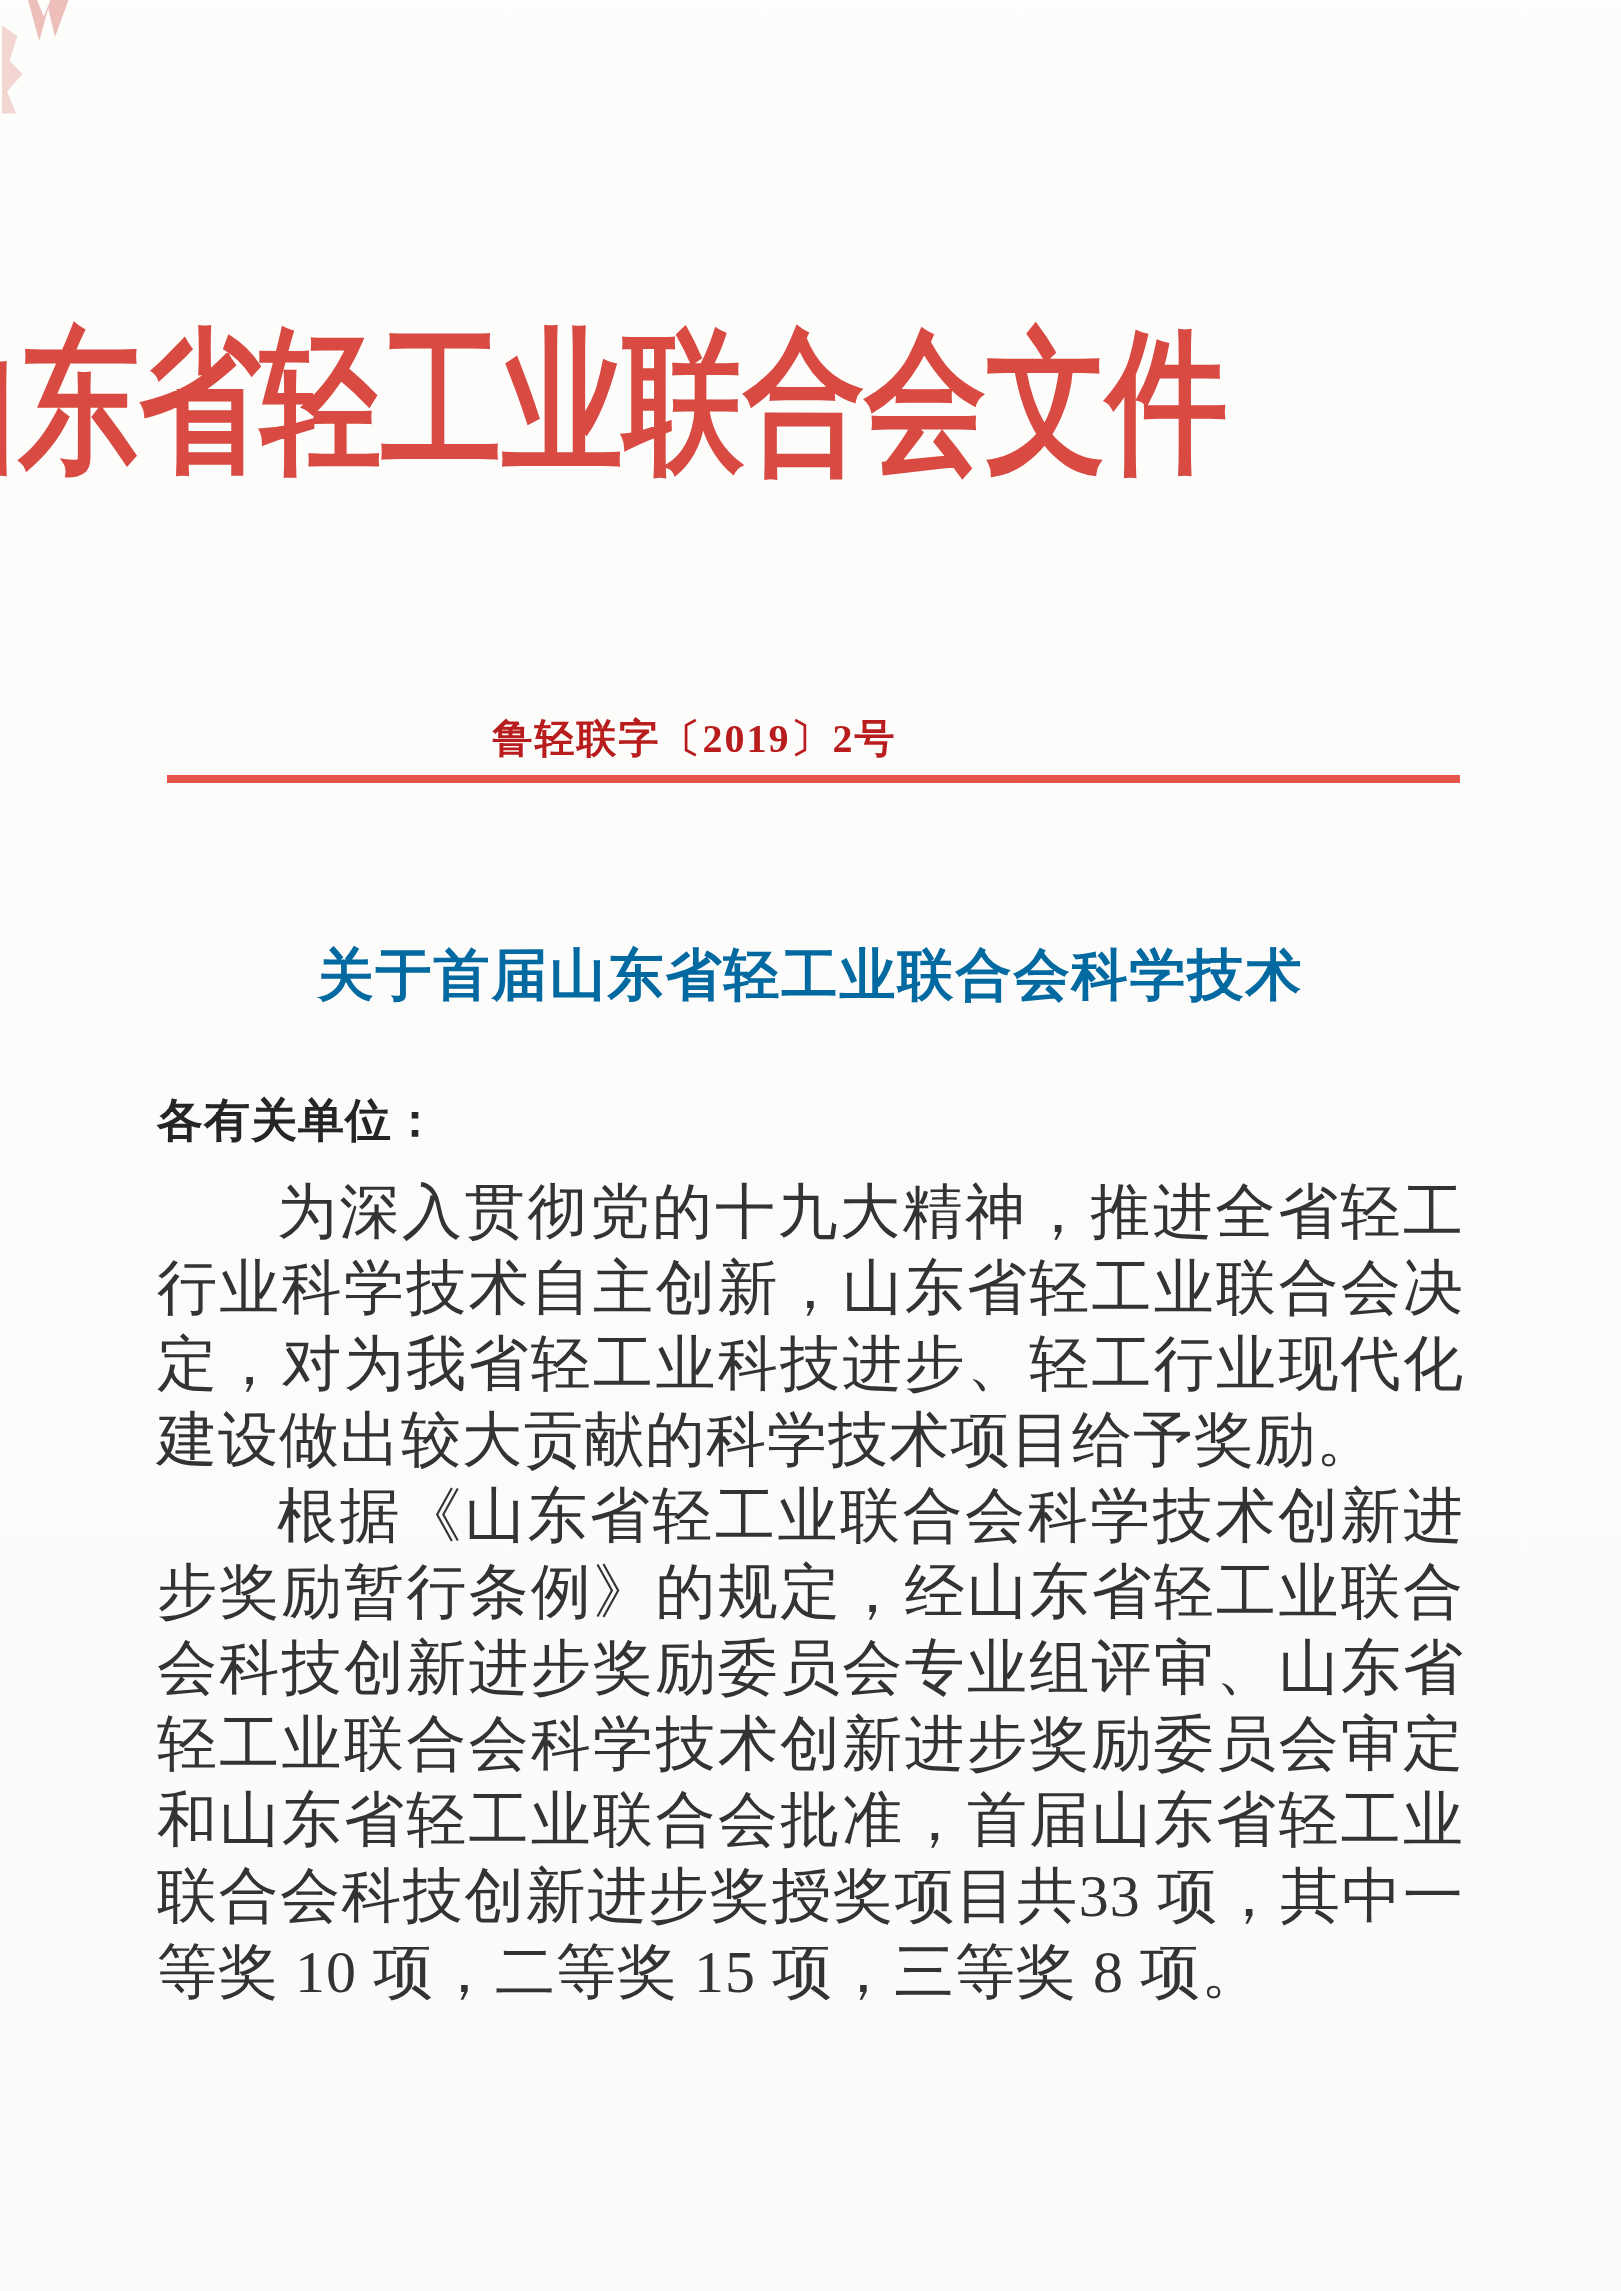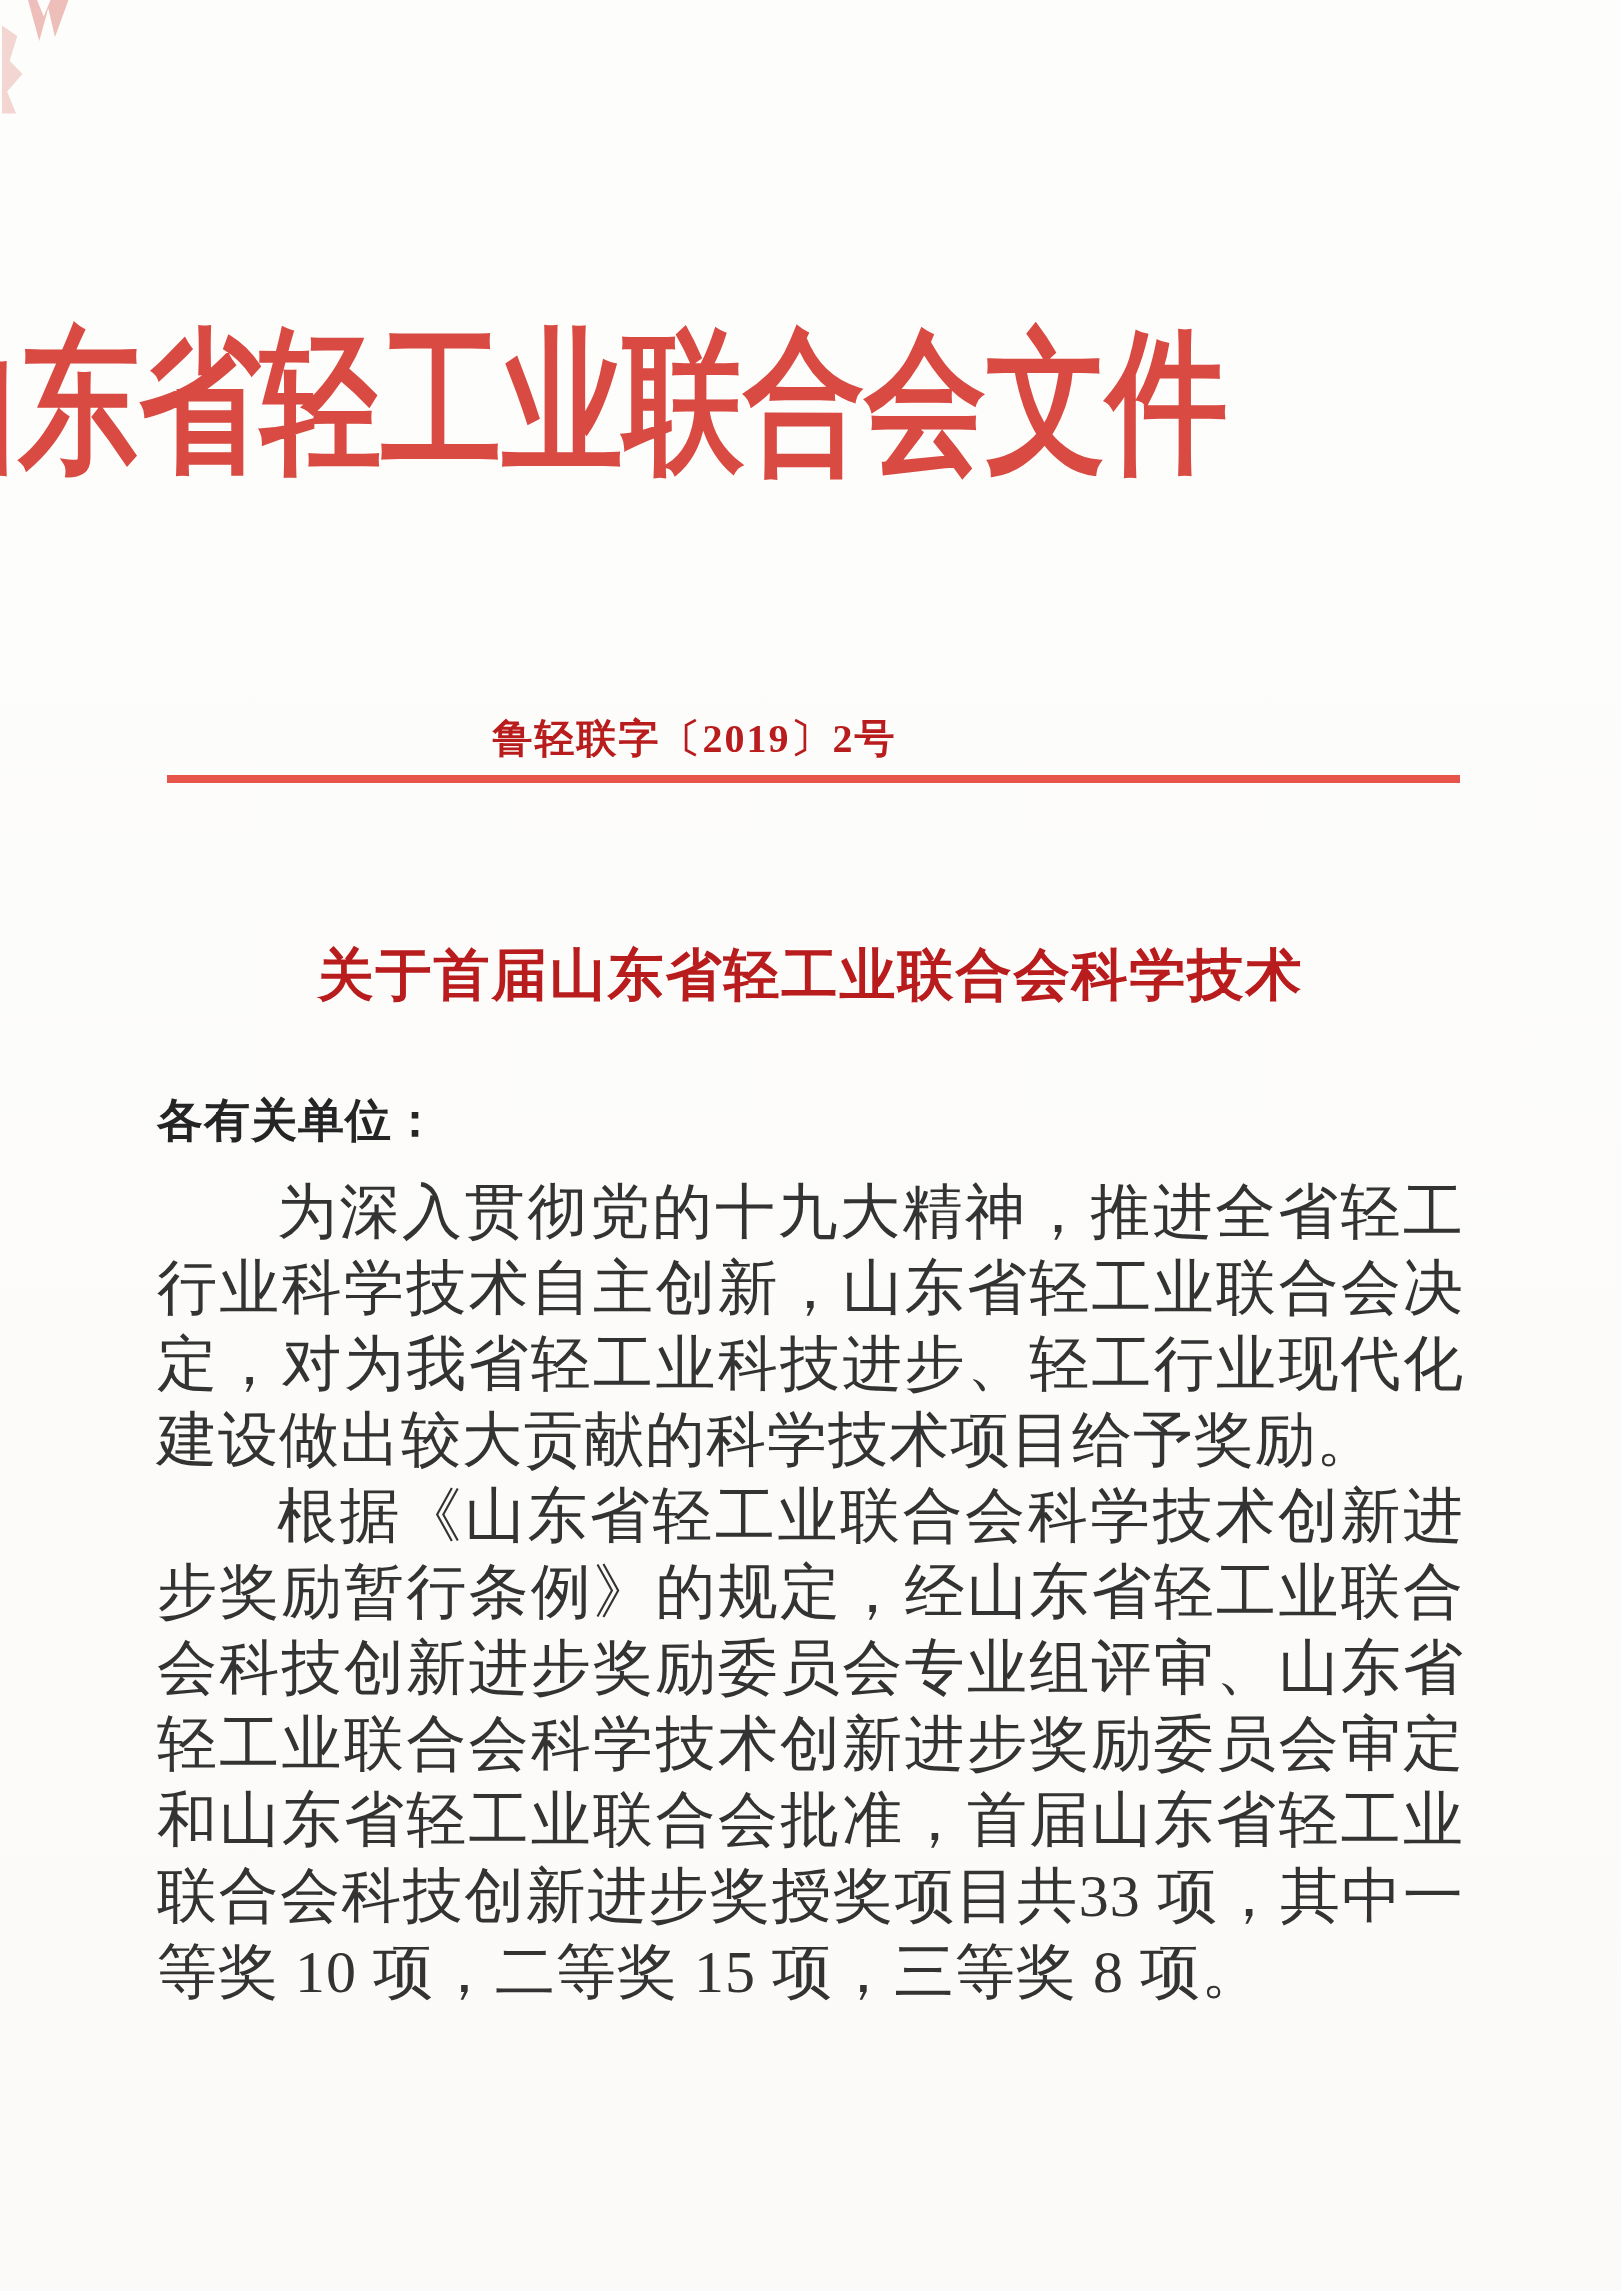--- a/index.html
+++ b/index.html
@@ -75,21 +75,21 @@
     border: none;
     background: #e7544a;
   }
   
   .doc-title {
     margin-top: 147px;
     text-align: center;
     font-weight: 700;
     font-size: 56px;
     line-height: 90px;
-    color: #b91c1c;
+    color: #0369a1;
     letter-spacing: 2px;
   }
   .title-line { display: block; }
   
   .salutation {
     margin-top: 73px;
     font-size: 46px;
     line-height: 55px;
     font-weight: 700;
     color: #252525;

